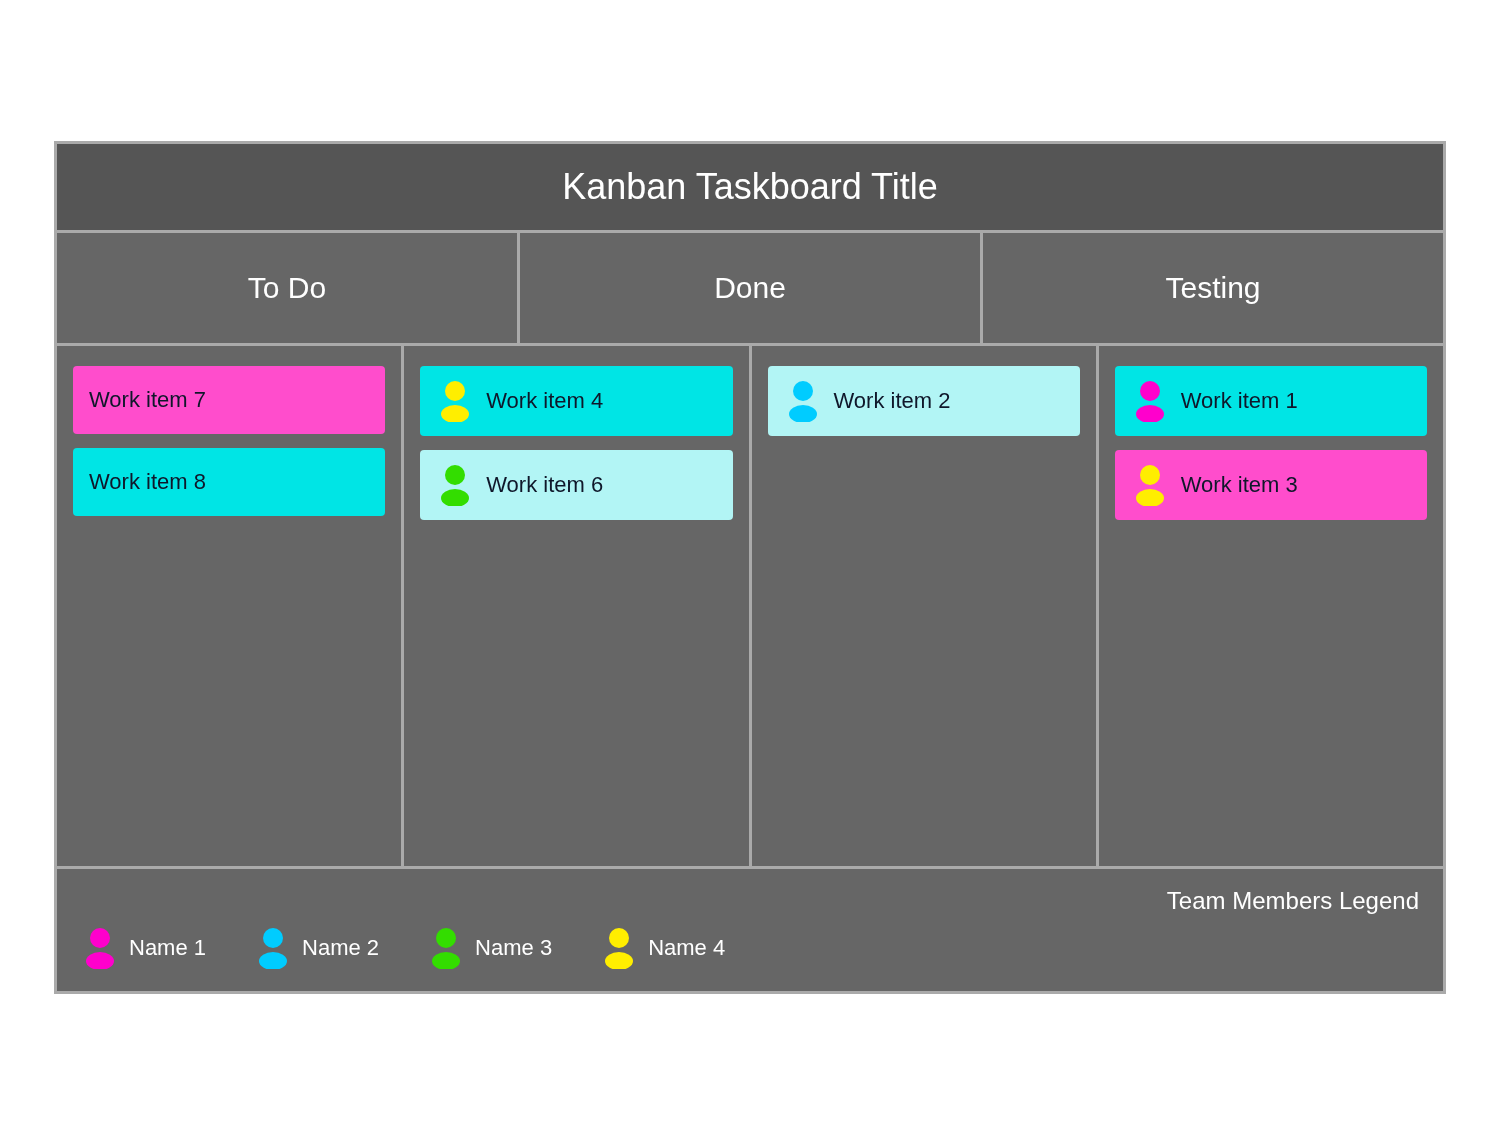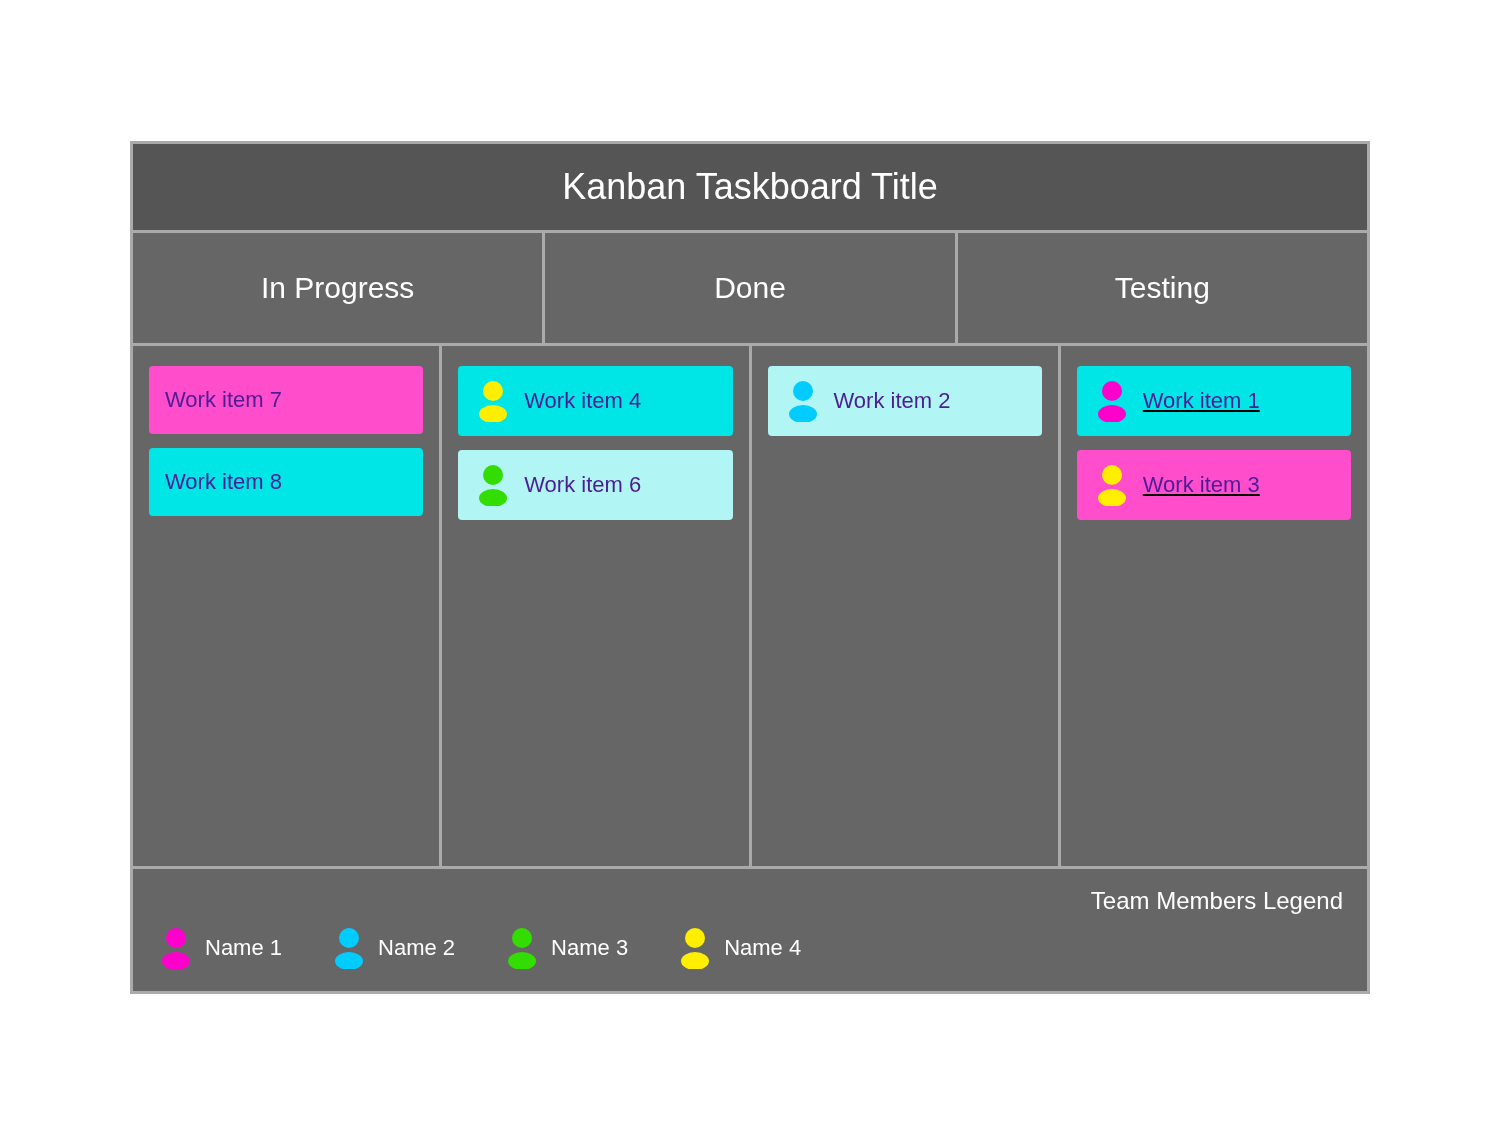--- a/index.html
+++ b/index.html
@@ -8,21 +8,21 @@
       background: #fff;
       font-family: 'Segoe UI', Arial, sans-serif;
       display: flex;
       justify-content: center;
       align-items: center;
       min-height: 100vh;
       padding: 20px;
     }
 
     .board-container {
-      width: 1240px;
+      width: 1392px;
       border: 3px solid #aaa;
       background: #fff;
     }
 
     
     .board-title-bar {
       background: #555;
       color: #fff;
       text-align: center;
       padding: 22px 10px;
@@ -62,30 +62,29 @@
       background: #666;
       padding: 20px 16px;
       display: flex;
       flex-direction: column;
       gap: 14px;
       min-height: 520px;
       border-right: 3px solid #aaa;
     }
     .col-body:last-child {
       border-right: none;
-      text-decoration: underline;
     }
 
     
     .work-card {
       border-radius: 4px;
       padding: 14px 16px;
       font-size: 22px;
       font-weight: 400;
-      color: #4c1d95;
+      color: #0f172a;
       display: flex;
       align-items: center;
       gap: 12px;
       min-height: 68px;
     }
 
     .card-cyan { background: #00e5e5; }
     .card-pink { background: #ff4dcc; }
     .card-light-cyan { background: #b2f5f5; }
 
@@ -129,21 +128,21 @@
 <body>
 
 <div class="board-container">
 
   <div class="board-title-bar">
     <span>Kanban Taskboard Title</span>
   </div>
 
   <div class="columns-header">
     <div class="col-header">
-      <span>In Progress</span>
+      <span>To Do</span>
     </div>
     <div class="col-header">
       <span>Done</span>
     </div>
     <div class="col-header">
       <span>Testing</span>
     </div>
   </div>
 
   <div class="columns-body">

